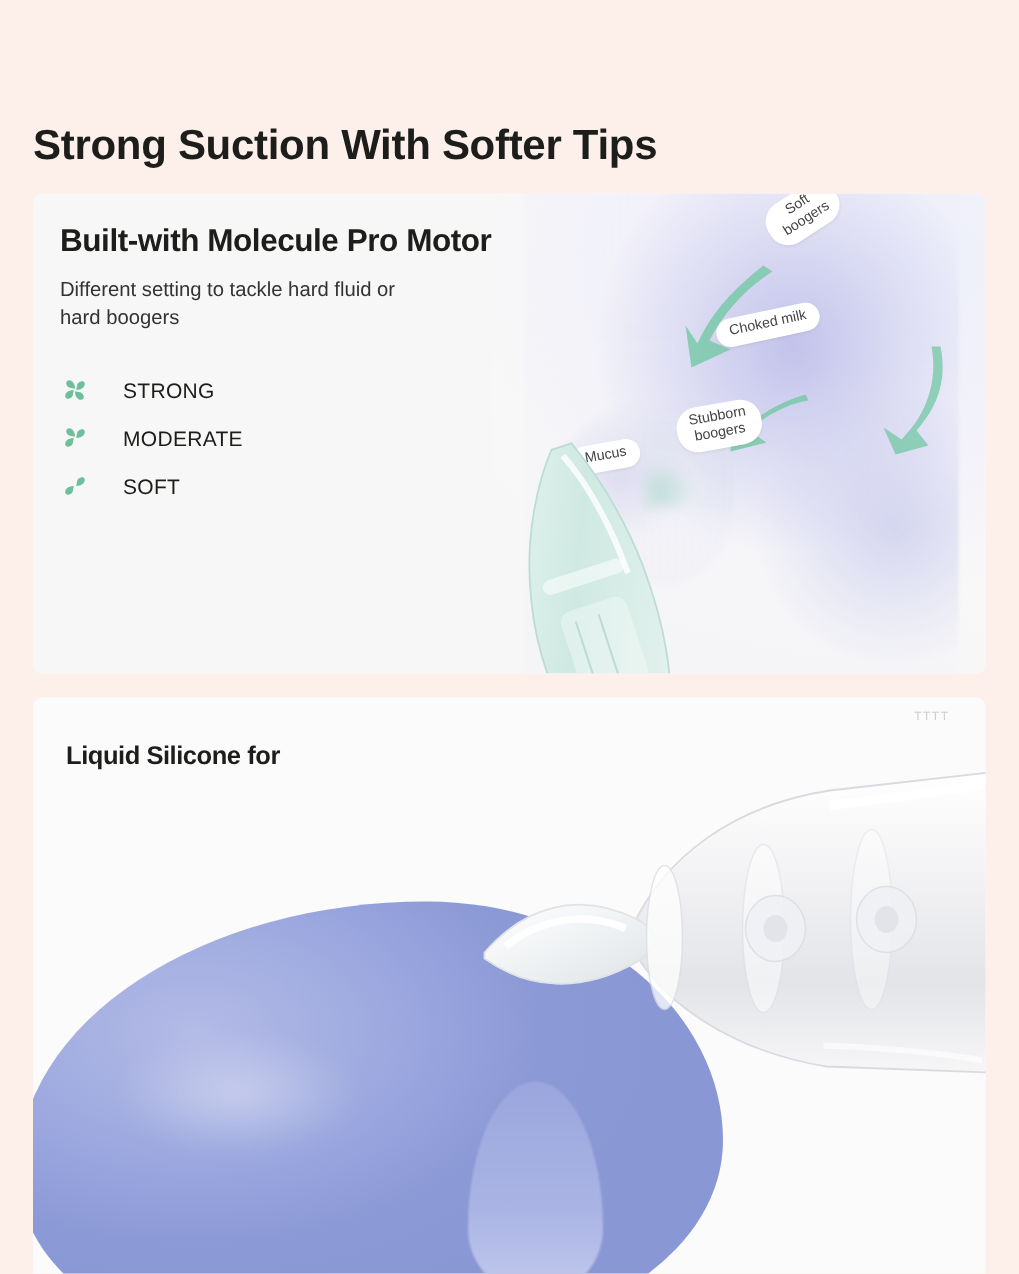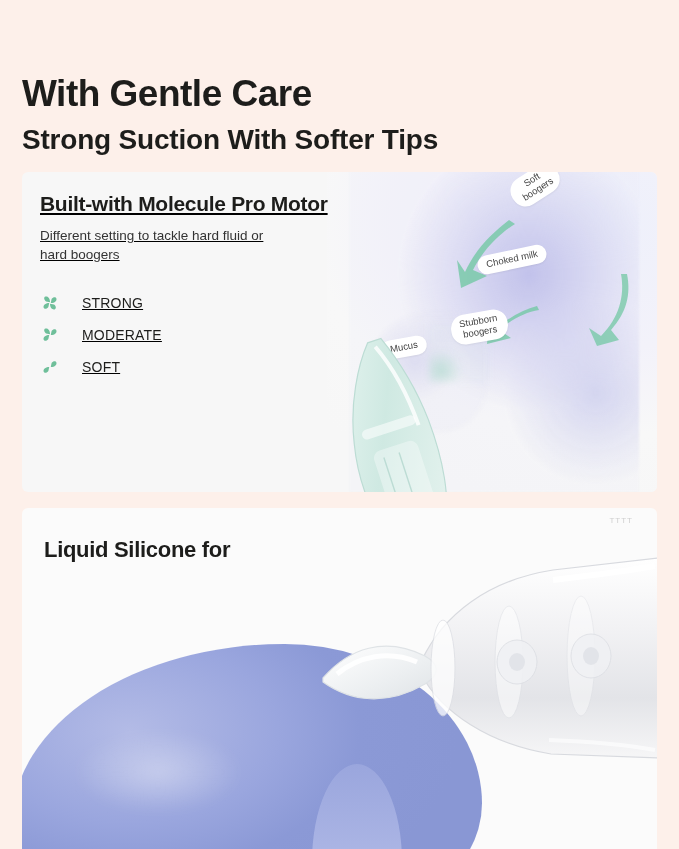--- a/index.html
+++ b/index.html
@@ -44,21 +44,20 @@
     background: #f7f7f7;
     border-radius: 6px;
     overflow: hidden;
   }
   .card1-text {
     position: absolute;
     left: 18px;
     top: 20px;
     width: 320px;
     z-index: 5;
-    text-decoration: underline;
   }
   .card-title {
     font-size: 21px;
     font-weight: bold;
     color: #1d1d1b;
     margin: 0;
     letter-spacing: -0.3px;
   }
   .card-sub {
     font-size: 13.5px;
@@ -174,21 +173,21 @@
     margin-top: 16px;
     height: 396px;
     background: #fbfbfb;
     border-radius: 6px;
     overflow: hidden;
   }
   .card2-title {
     position: absolute;
     left: 22px;
     top: 28px;
-    font-size: 22px;
+    font-size: 17px;
     font-weight: bold;
     color: #1d1d1b;
     z-index: 6;
     line-height: 1.3;
     letter-spacing: -0.3px;
   }
   .silk {
     position: absolute;
     left: -10px;
     bottom: -30px;
@@ -235,21 +234,20 @@
     letter-spacing: 1px;
   }
 </style>
 </head>
 <body>
 
 <div class="page">
 
   <h1 class="headline">
     <br>
-    <span>With Gentle Care</span>
   </h1>
   <div class="subhead">Strong Suction With Softer Tips</div>
 
   <div class="card1">
 
     <div class="photo1">
       <div class="face">
         <div class="face-blob"></div>
         <div class="nose"></div>
         <div class="mist"></div>

